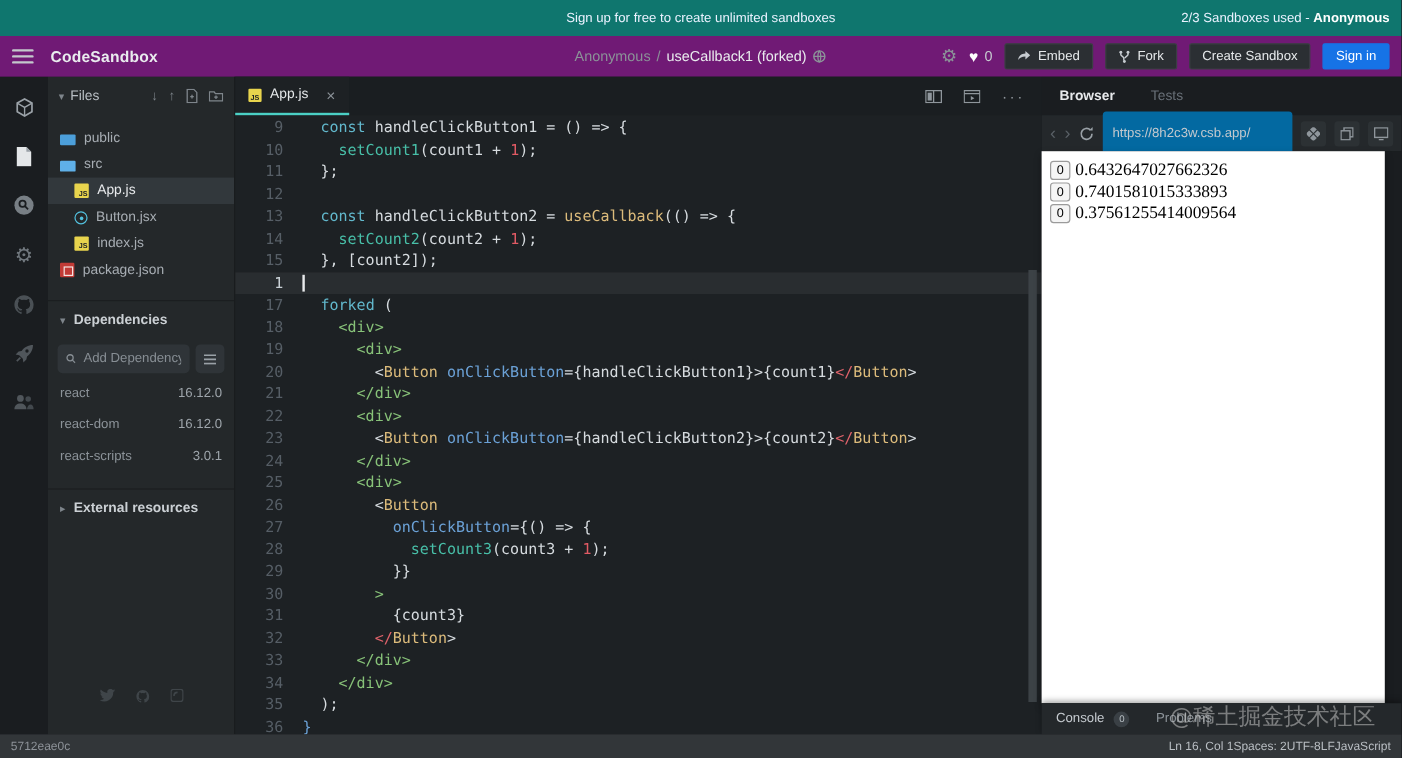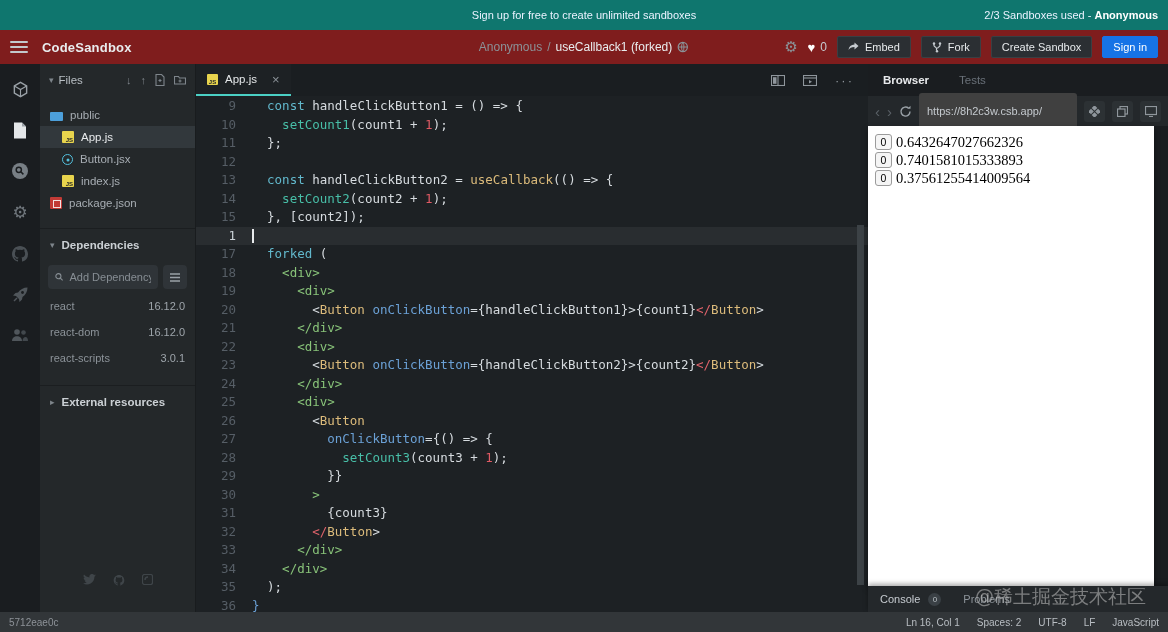--- a/index.html
+++ b/index.html
@@ -8,21 +8,21 @@
   .app { position:relative; width:1168px; height:632px; }
 
   
   .banner { height:30px; background:#0f766e; color:#EAF2FF; font-size:11px;
             position:relative; display:flex; align-items:center; }
   .banner-center { position:absolute; left:50%; transform:translateX(-50%); }
   .banner-right { position:absolute; right:10px; }
   .banner-right b { color:#fff; }
 
   
-  .header { height:34px; background:#7f1d1d; display:flex; align-items:center;
+  .header { height:34px; background:#701a75; display:flex; align-items:center;
             position:relative; padding:0 10px;justify-content:center; }
   .hamburger { width:18px; height:12px; display:flex; flex-direction:column;
                justify-content:space-between; cursor:pointer; margin-right:14px; }
   .hamburger i { height:2px; background:#C3C8CC; border-radius:1px; }
   .logo { color:#E9ECEE; font-size:13px; font-weight:bold; letter-spacing:.2px; }
   .breadcrumb { position:absolute; left:50%; transform:translateX(-50%);
                 display:flex; align-items:center; gap:5px; font-size:12px; }
   .bc-user, .bc-sep { color:#8B9298; }
   .bc-title { color:#E9ECEE; }
   .header-right { margin-left:auto; display:flex; align-items:center; gap:10px; }
@@ -122,21 +122,21 @@
   
   .preview { width:300px; flex-shrink:0; display:flex; flex-direction:column; background:#1A1D20; }
   .ptabs { height:32px; display:flex; align-items:center; padding:0 15px; gap:30px;
            font-size:11.5px; background:#1A1D20; }
   .ptab-active { color:#E8EAEC; font-weight:bold; cursor:pointer; }
   .ptab { color:#697078; cursor:pointer; }
   .pnav { height:30px; background:#24282B; display:flex; align-items:center;
           padding:0 7px; gap:7px; }
   .nav-arrow { color:#5A6167; font-size:15px; line-height:1; cursor:pointer; }
   .nav-refresh { color:#9AA1A7; display:flex; cursor:pointer; }
-  .url-pill { flex:1; height:37px; background:#404040; border-radius:3px; border:none;
+  .url-pill { flex:1; height:37px; background:#0369a1; border-radius:3px; border:none;
               color:#C4C9CE; font-size:11px; font-family:inherit; padding:14px 8px; min-width:0; }
   .pnav-btn { width:21px; height:21px; background:#2C3134; border:none; border-radius:3px;
               display:flex; align-items:center; justify-content:center; color:#8F969C;
               cursor:pointer; flex-shrink:0; }
   .pbody-wrap { flex:1; position:relative; background:#1A1D20; }
   .pbody { position:absolute; left:0; top:0; bottom:0; right:14px; background:#fff;
            padding:7px 0 0 7px; font-family:"Liberation Serif",serif; color:#000;
            box-shadow:0 3px 6px rgba(0,0,0,.4); }
   .prow { display:flex; align-items:center; height:18px; }
   .zero-btn { font-family:"Liberation Sans",sans-serif; font-size:10.5px; color:#000;
@@ -150,21 +150,21 @@
                    color:#B9C0C5; font-size:8px; display:flex; align-items:center;
                    justify-content:center; }
   .problems-label { margin-left:14px; color:#8D949A; cursor:pointer; }
   .watermark { position:absolute; right:22px; bottom:22px; font-size:19px;
                color:rgba(195,195,195,0.55); z-index:9; pointer-events:none;
                font-family:"DejaVu Sans",sans-serif; }
 
   
   .statusbar { position:absolute; bottom:0; left:0; right:0; height:20px; background:#323639;
                display:flex; align-items:center; font-size:10px; color:#8D9298; padding:0 9px; }
-  .status-right { margin-left:auto; display:flex; gap:17px; color:#B9BEC3;padding-left:12px; }
+  .status-right { margin-left:auto; display:flex; color:#B9BEC3;padding-left:12px; }
   .status-right span { cursor:pointer; }
   svg { display:block; }
 </style>
 </head>
 <body>
 
 <div class="app">
 
   <div class="banner">
     <span class="banner-center">Sign up for free to create unlimited sandboxes</span>
@@ -283,20 +283,24 @@
                 <path d="M4.5 6h3M6 4.5v3" stroke="#7E858B" stroke-width="1.1"></path>
               </svg>
           </span>
         </span>
       </div>
 
       <div class="tree" id="file-tree">
           <div class="frow" style="padding-left: 10px;">
             <span class="fi fi-folder"></span>
             <span>public</span>
+          </div>
+          <div class="frow" style="padding-left: 10px;">
+            <span class="fi fi-folder-open"></span>
+            <span>src</span>
           </div>
           <div class="frow selected" style="padding-left: 22px;">
             <span class="fi fi-js"></span>
             <span>App.js</span>
           </div>
           <div class="frow" style="padding-left: 22px;">
             <span class="fi fi-react"></span>
             <span>Button.jsx</span>
           </div>
           <div class="frow" style="padding-left: 22px;">

